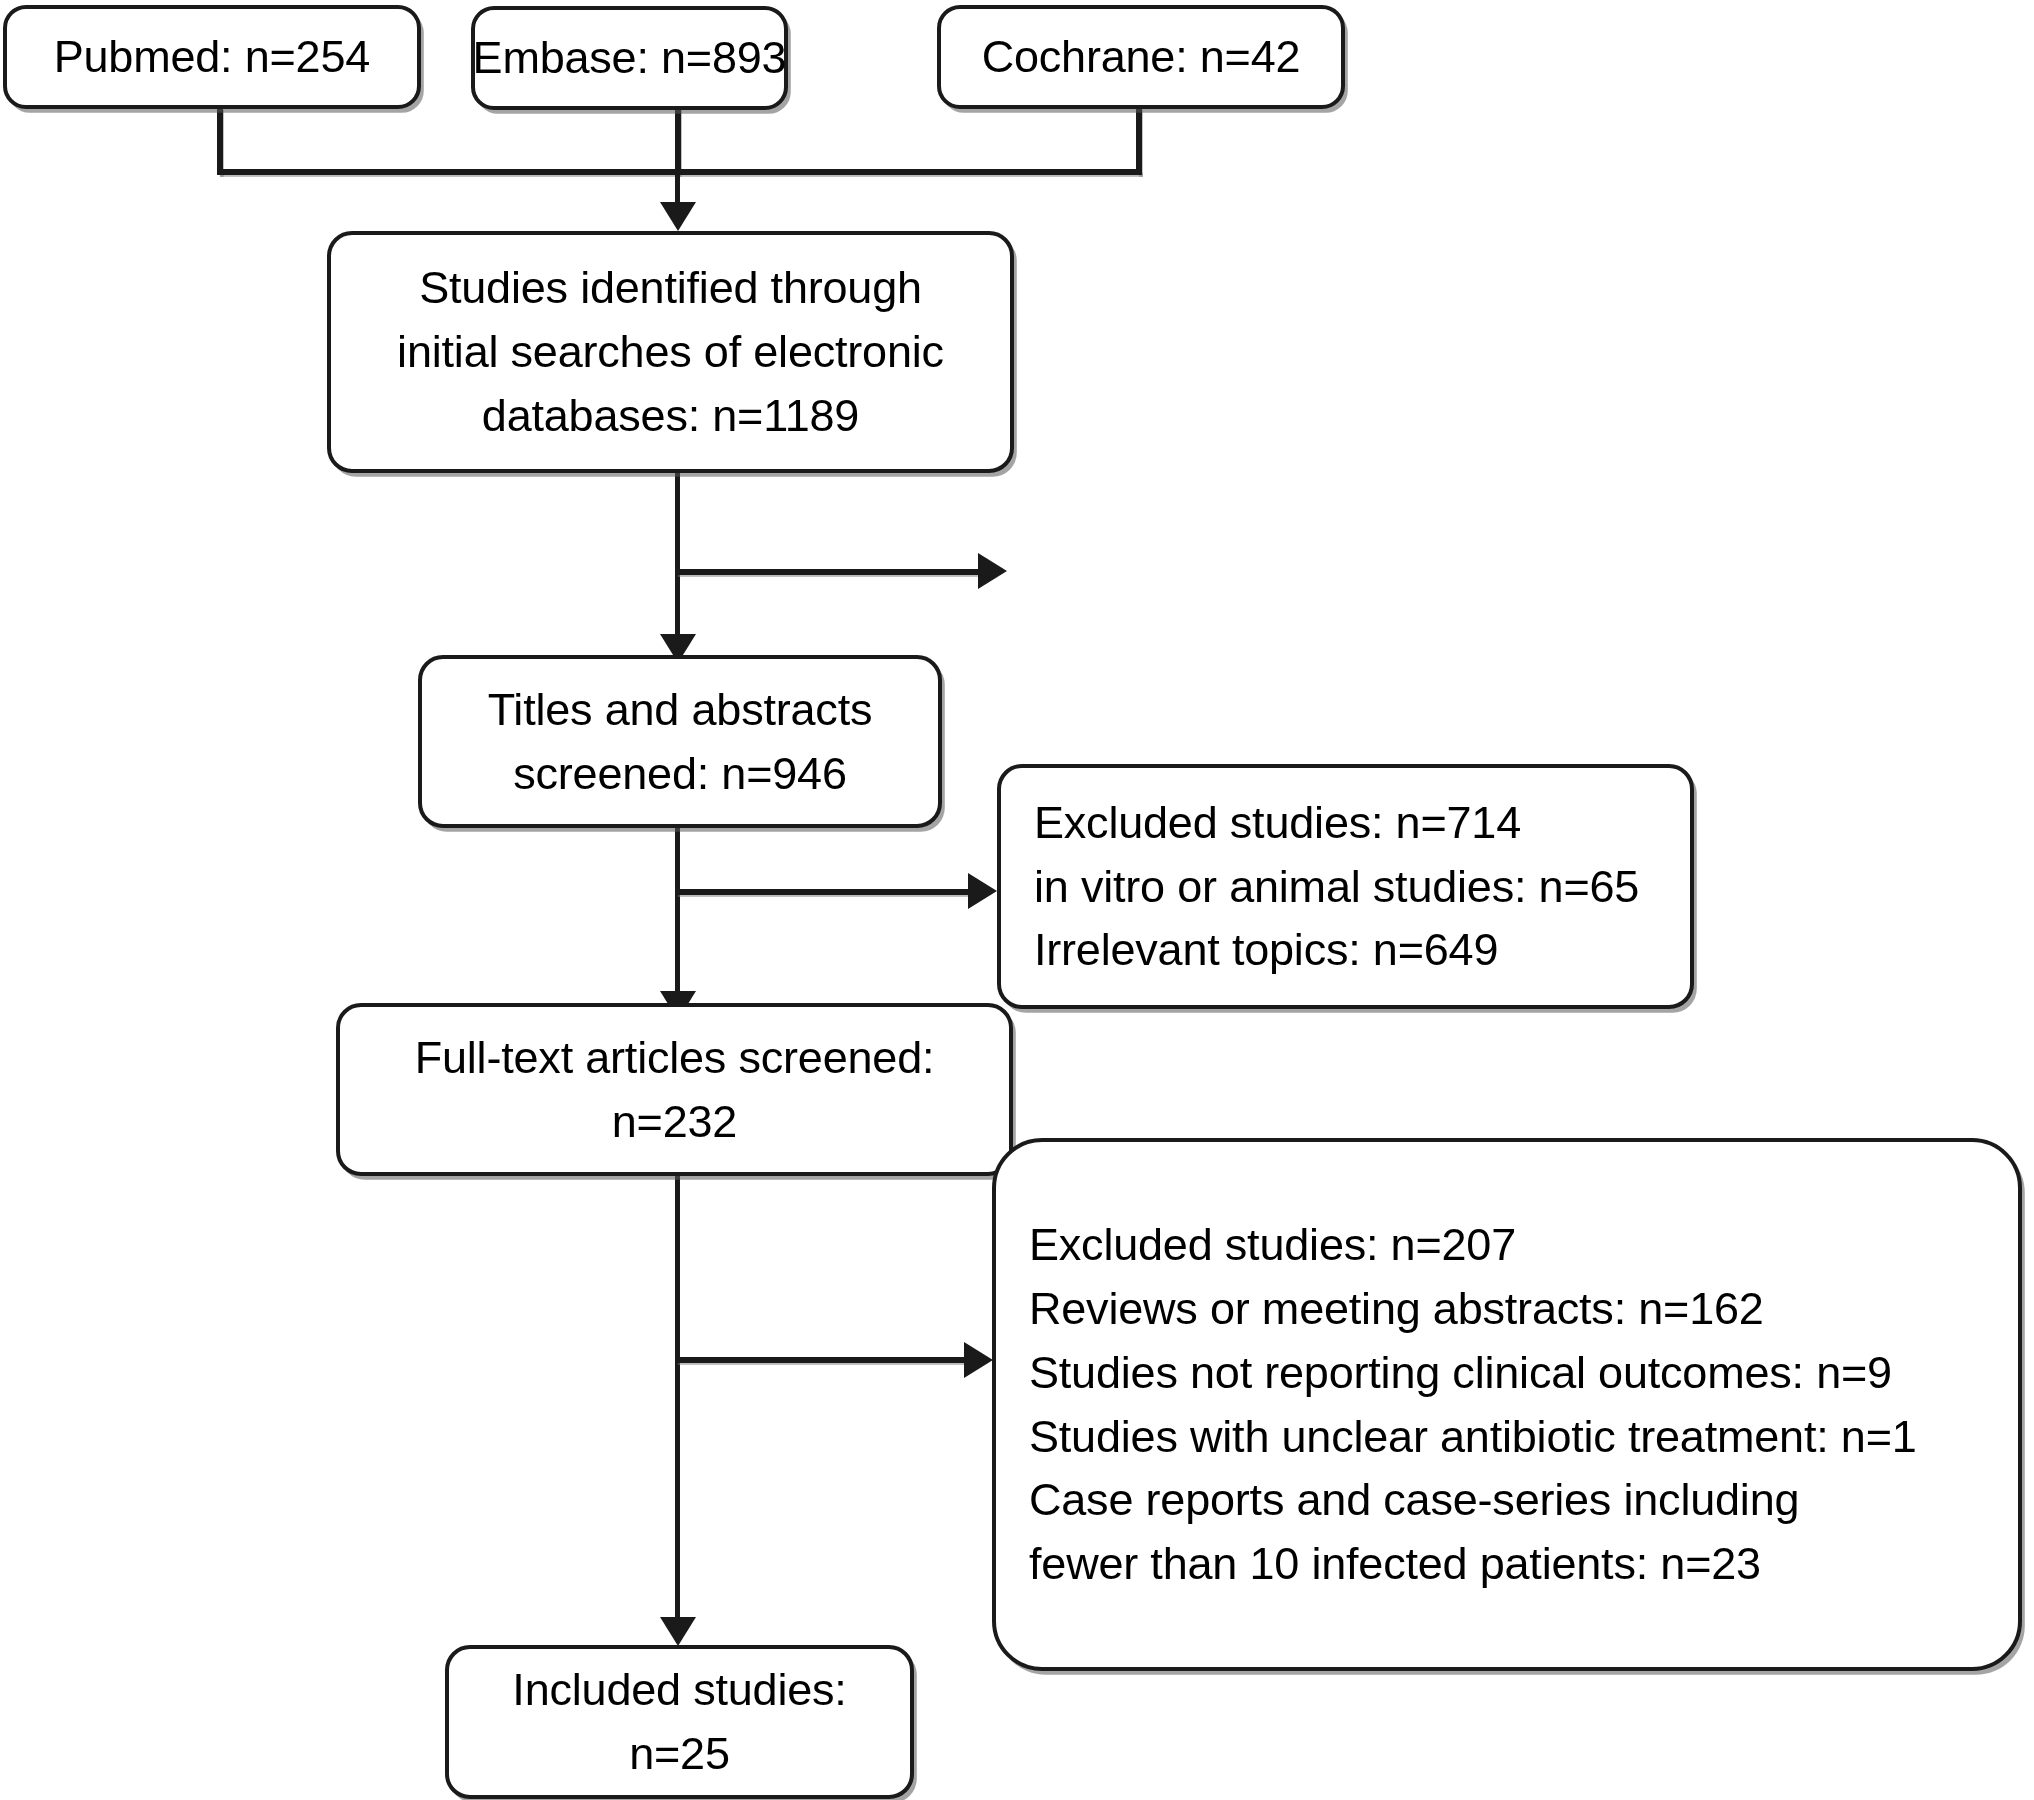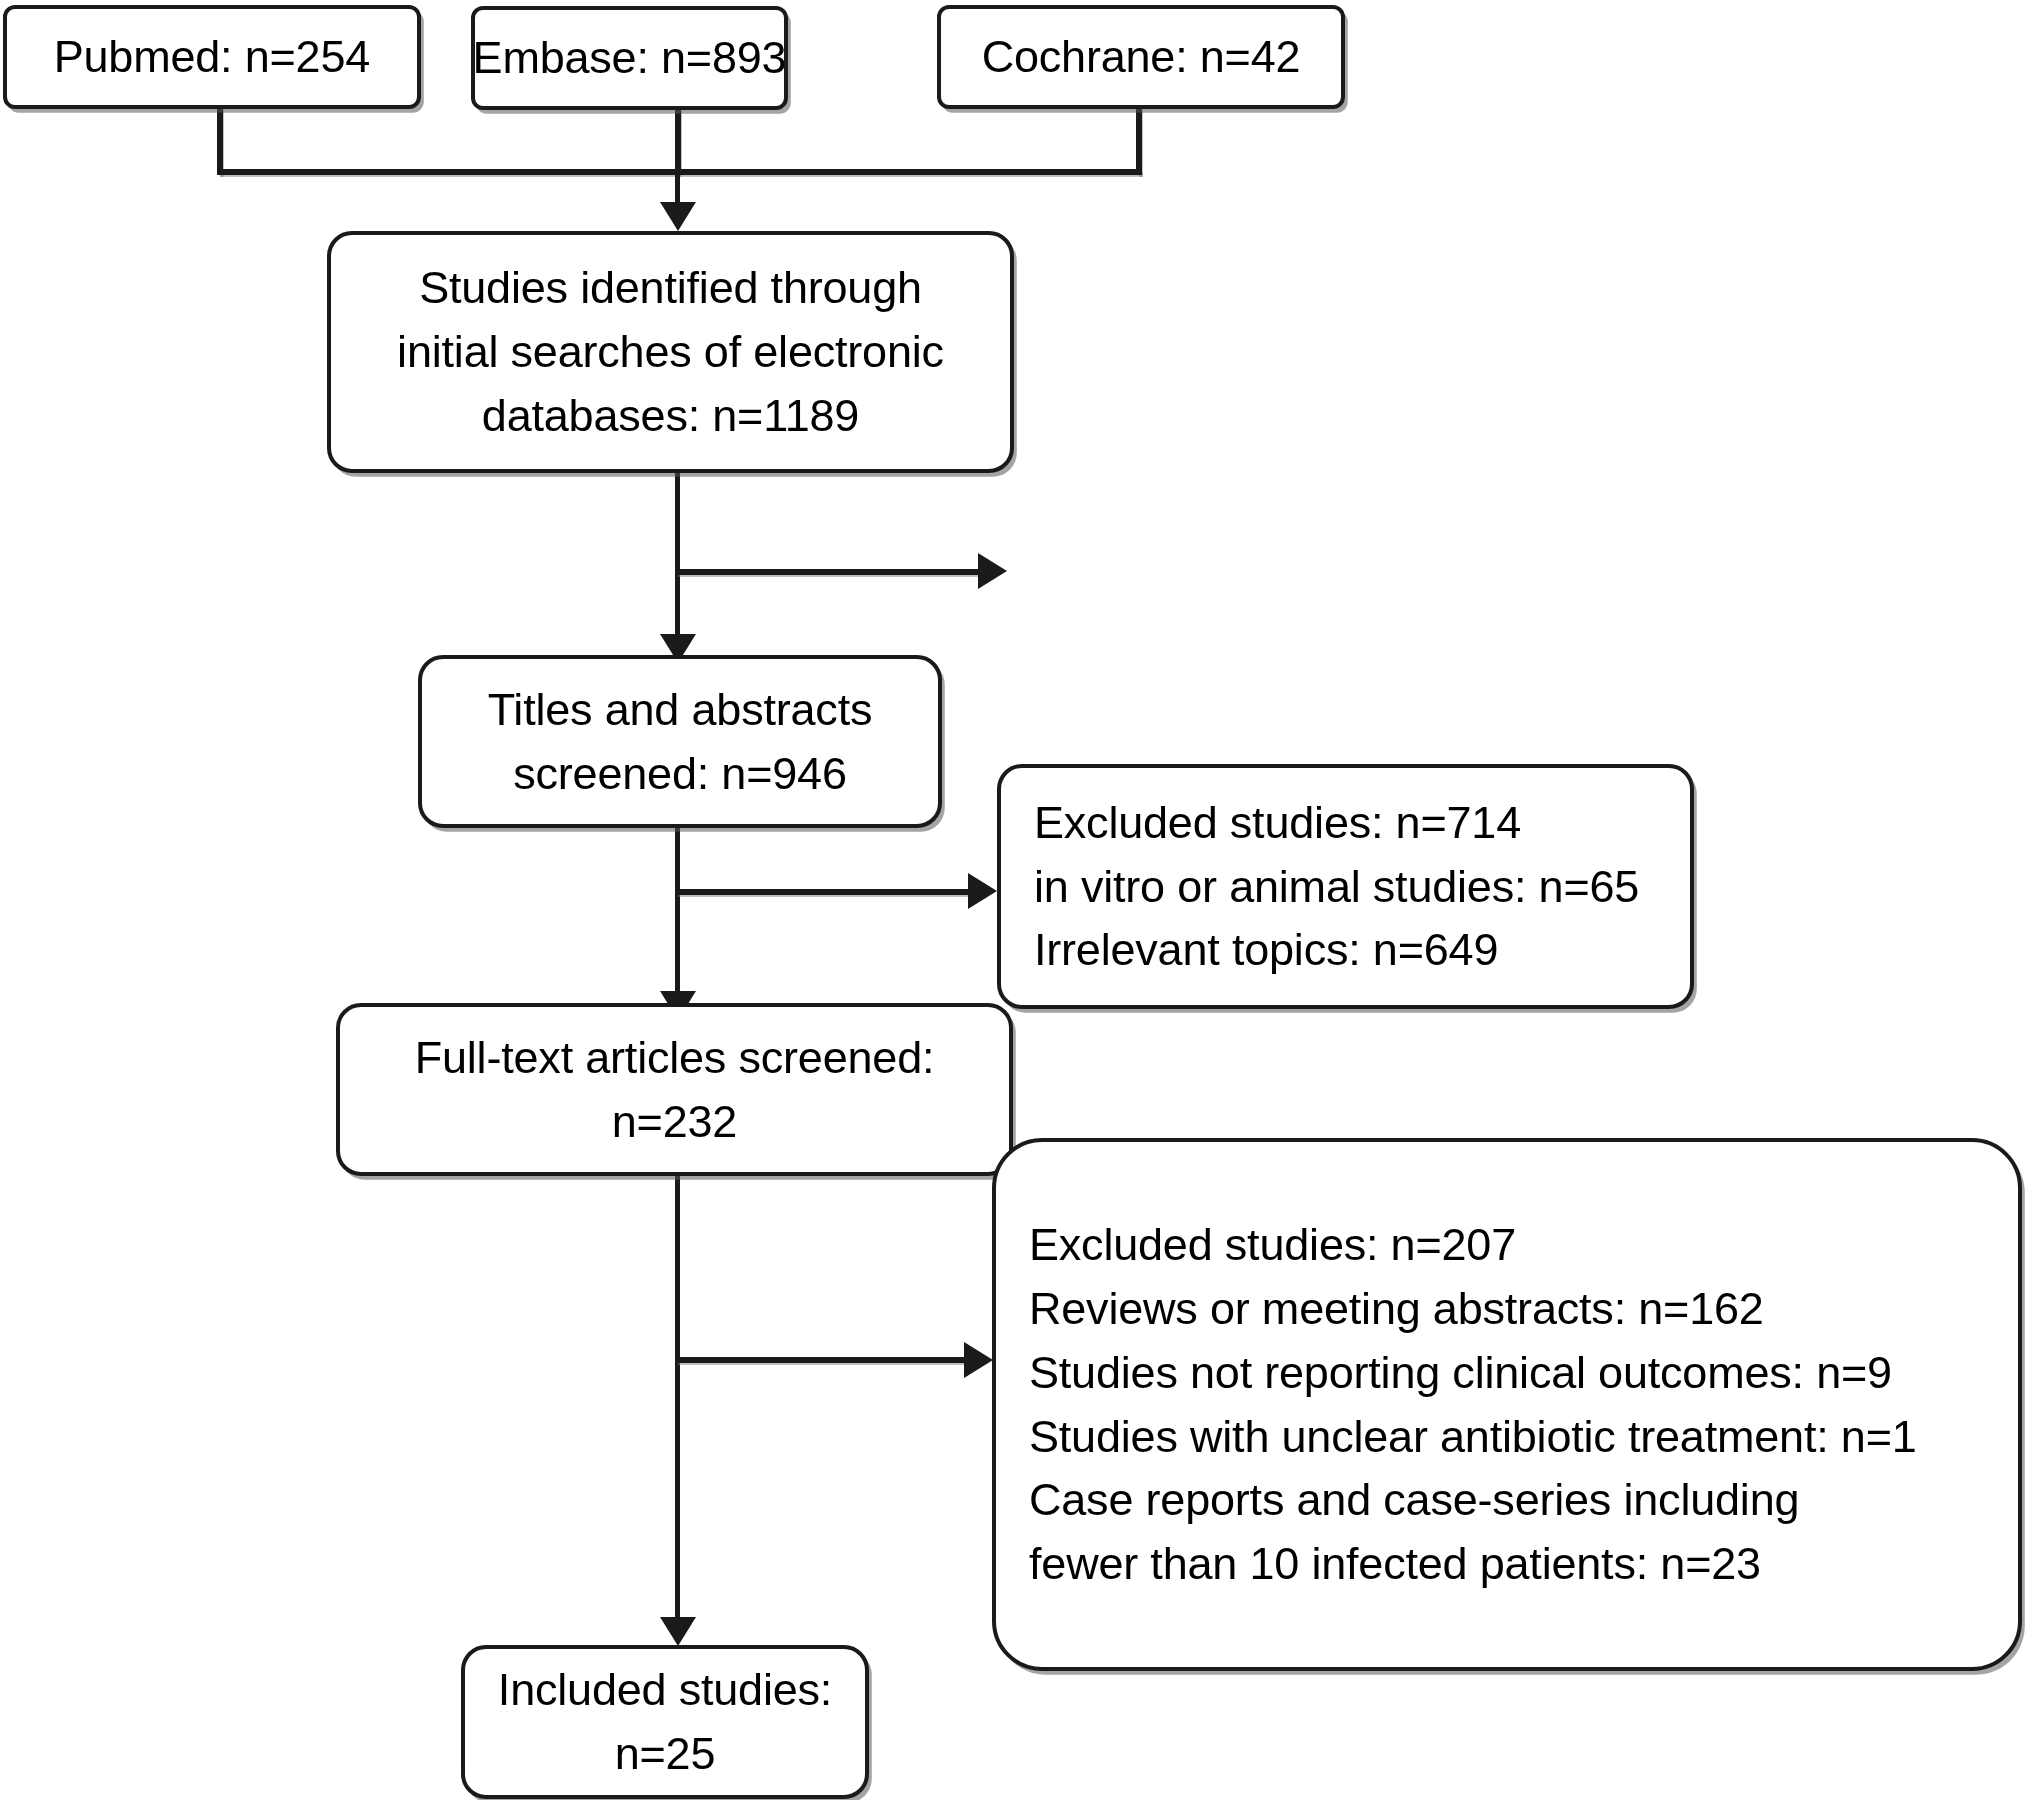--- a/index.html
+++ b/index.html
@@ -40,21 +40,21 @@
     letter-spacing: -0.2px;
   }
   .node.centered .line { text-align: center; }
   .node.leftal {
     align-items: flex-start;
     padding-left: 33px;
   }
   .node.leftal .line { text-align: left; }
 
   
-  .r-small  { border-radius: 12px; }
+  .r-small  { border-radius: 23px; }
   .r-big    { border-radius: 50px; }
 
   
   .vline, .hline {
     position: absolute;
     background: #1a1a1a;
     z-index: 1;
   }
   .vline { width: 5.8px; }
   .hline { height: 5.8px; }
@@ -152,19 +152,19 @@
 
   <div class="node leftal r-big" style="left:992px; top:1138px; width:1030px; height:533px;">
     <span class="line">Excluded studies: n=207</span>
     <span class="line">Reviews or meeting abstracts: n=162</span>
     <span class="line">Studies not reporting clinical outcomes: n=9</span>
     <span class="line">Studies with unclear antibiotic treatment: n=1</span>
     <span class="line">Case reports and case-series including</span>
     <span class="line">fewer than 10 infected patients: n=23</span>
   </div>
 
-  <div class="node centered" style="left:445px; top:1645px; width:408px; height:154px;margin-left:16px;">
+  <div class="node centered" style="left:445px; top:1645px; width:469px; height:154px;">
     <span class="line">Included studies:</span>
     <span class="line">n=25</span>
   </div>
 
 </div>
 
 
 </body></html>

